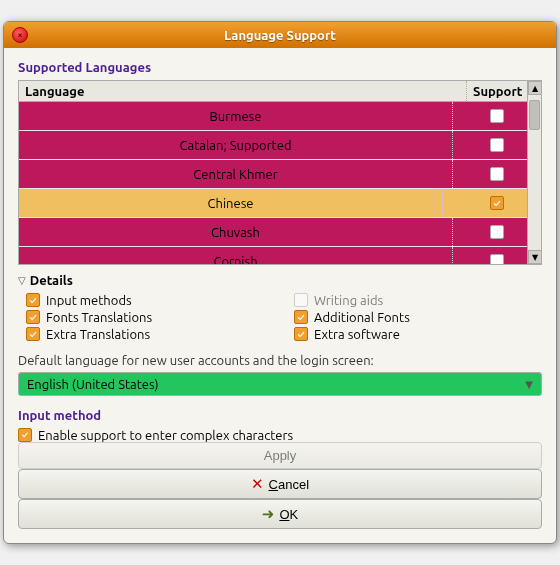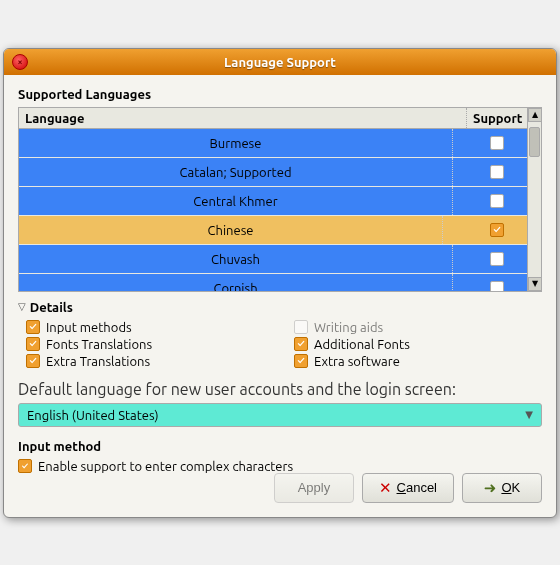--- a/index.html
+++ b/index.html
@@ -54,25 +54,25 @@
       font-size: 9px;
       font-weight: bold;
     }
     .content {
       padding: 12px 14px 10px;
     }
     .section-title {
       font-weight: bold;
       font-size: 13px;
       margin-bottom: 6px;
-      color: #000000;
+      color: #4c1d95;
     }
     .table-container {
       border: 1px solid #aaa;
-      background: #3b82f6;
+      background: #be185d;
       height: 185px;
       overflow: hidden;
       position: relative;
     }
     .table-header {
       display: flex;
       background: #e8e8e0;
       border-bottom: 1px solid #aaa;
       font-weight: bold;
     }
@@ -191,27 +191,27 @@
       align-items: center;
       gap: 6px;
     }
     .detail-item.disabled {
       opacity: 0.5;
     }
     .default-lang-section {
       margin-top: 12px;
     }
     .default-lang-desc {
-      font-size: 16px;
+      font-size: 13px;
       color: #333;
       margin-bottom: 5px;
     }
     .dropdown {
       width: 100%;
-      background: #5eead4;
+      background: #22c55e;
       border: 1px solid #aaa;
       border-radius: 3px;
       padding: 4px 8px;
       display: flex;
       align-items: center;
       justify-content: space-between;
       cursor: pointer;
     }
     .dropdown-arrow {
       font-size: 10px;
@@ -236,23 +236,23 @@
       align-items: center;
       justify-content: center;
       color: white;
       font-size: 9px;
       font-weight: bold;
       flex-shrink: 0;
     }
     .buttons-row {
       display: flex;
       justify-content: flex-end;
-      gap: 8px;
       margin-top: 0;
       padding-bottom: 4px;
+      flex-direction: column;
     }
     .btn {
       padding: 5px 16px;
       border-radius: 4px;
       border: 1px solid #aaa;
       background: linear-gradient(to bottom, #f5f5f0, #e0e0d8);
       cursor: pointer;
       display: flex;
       align-items: center;
       gap: 5px;

